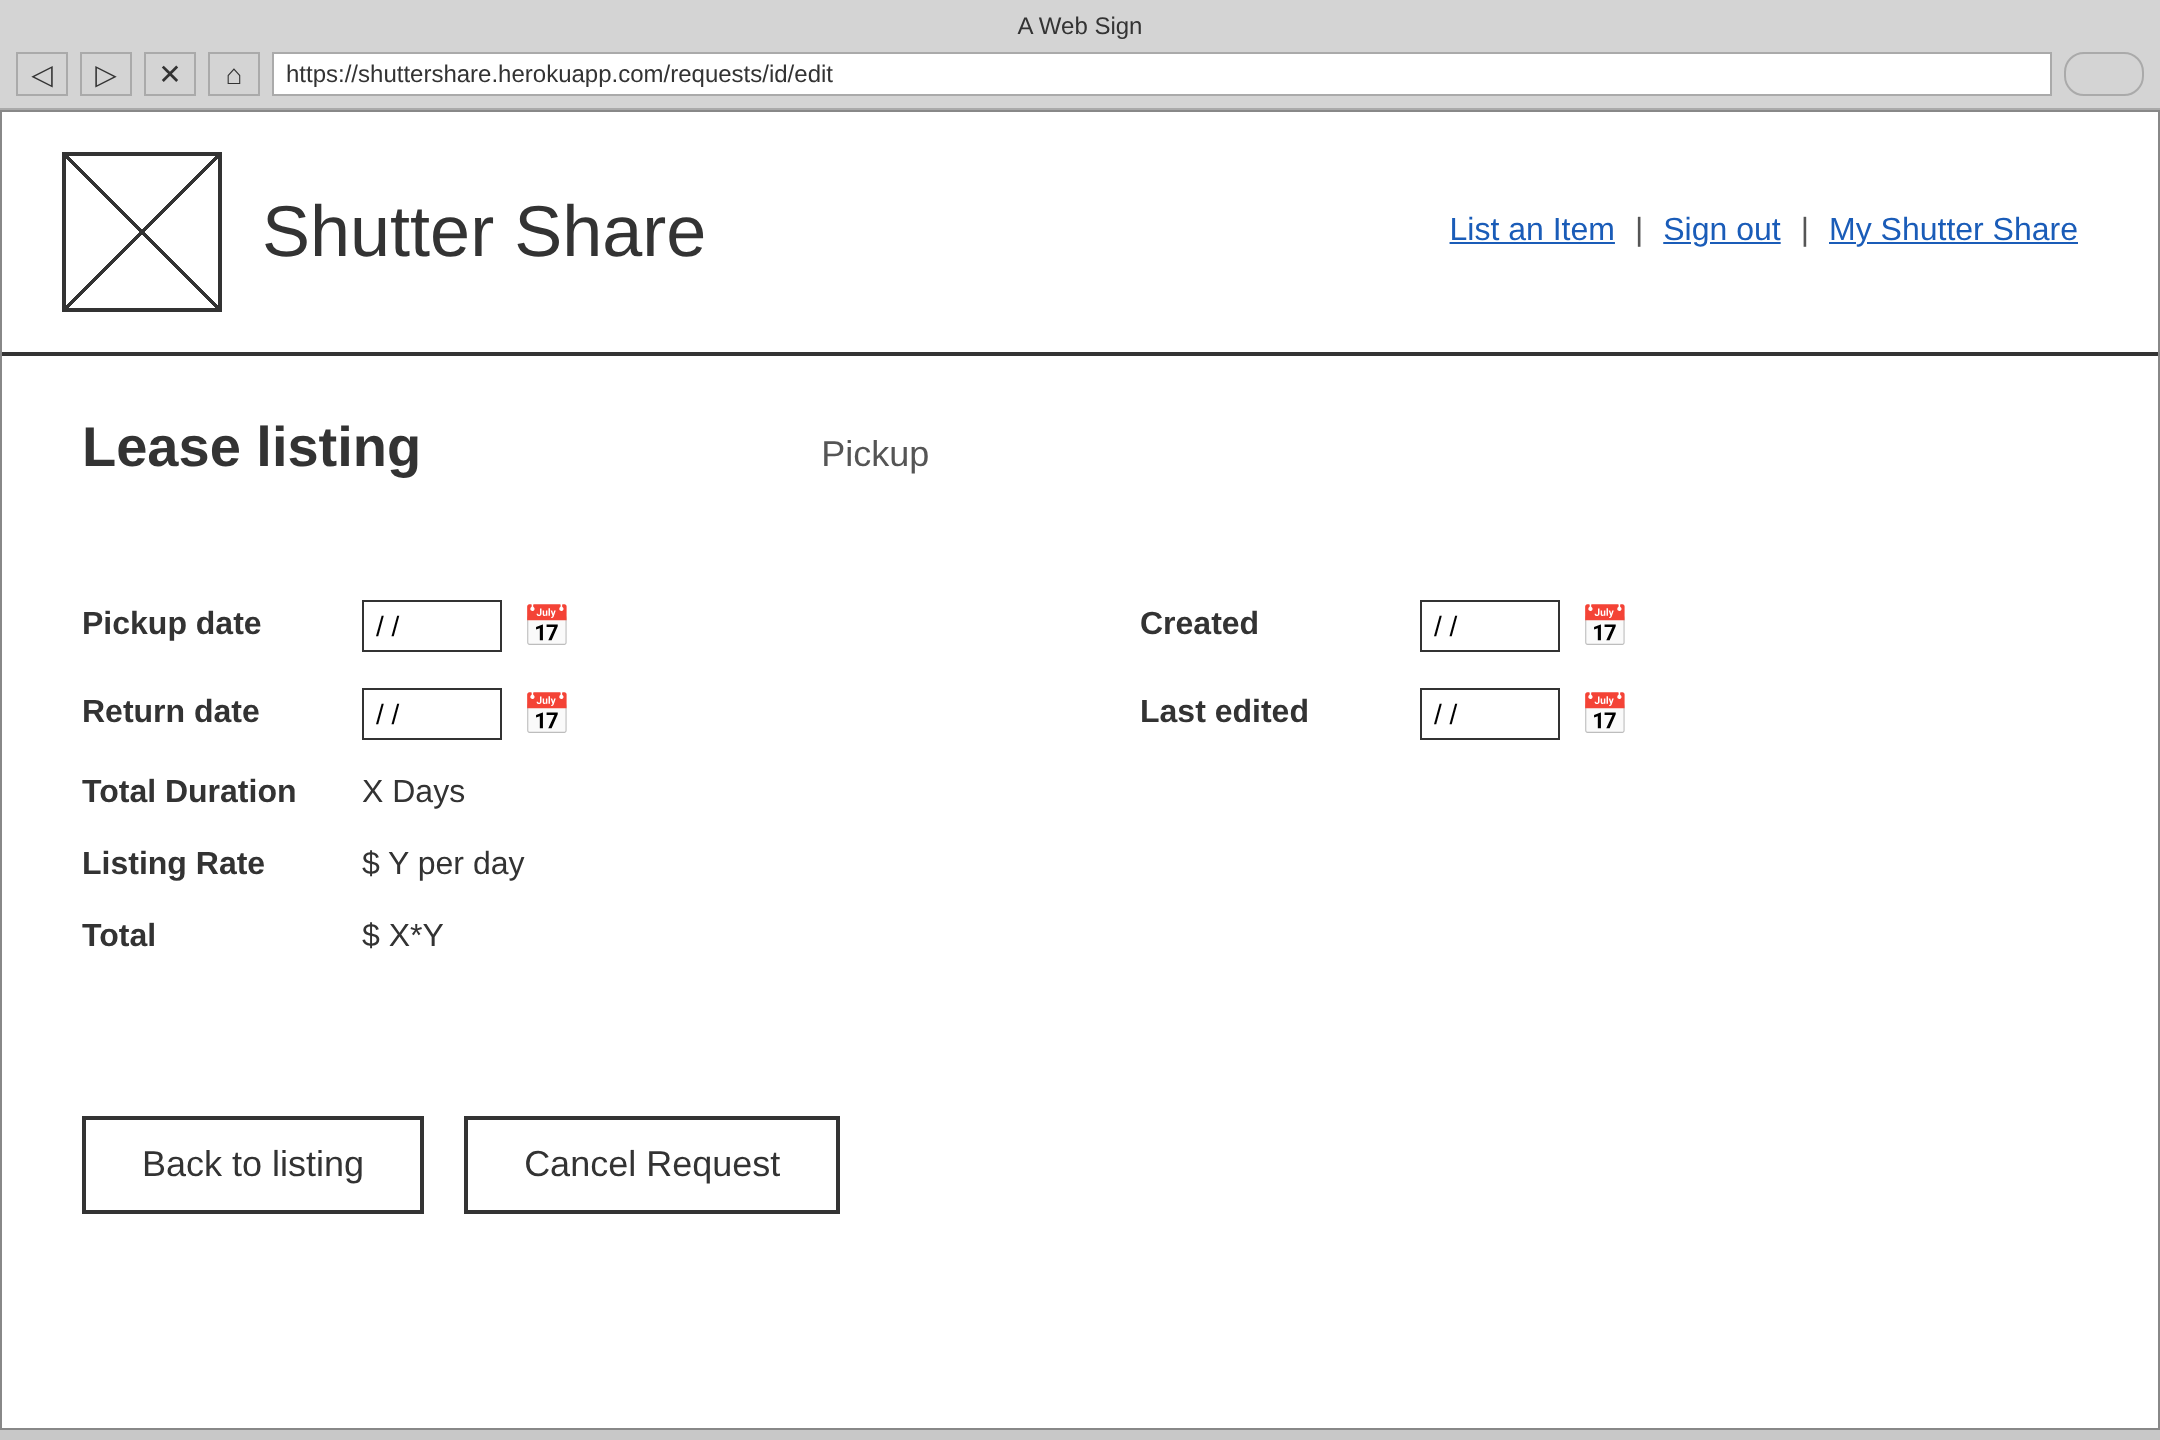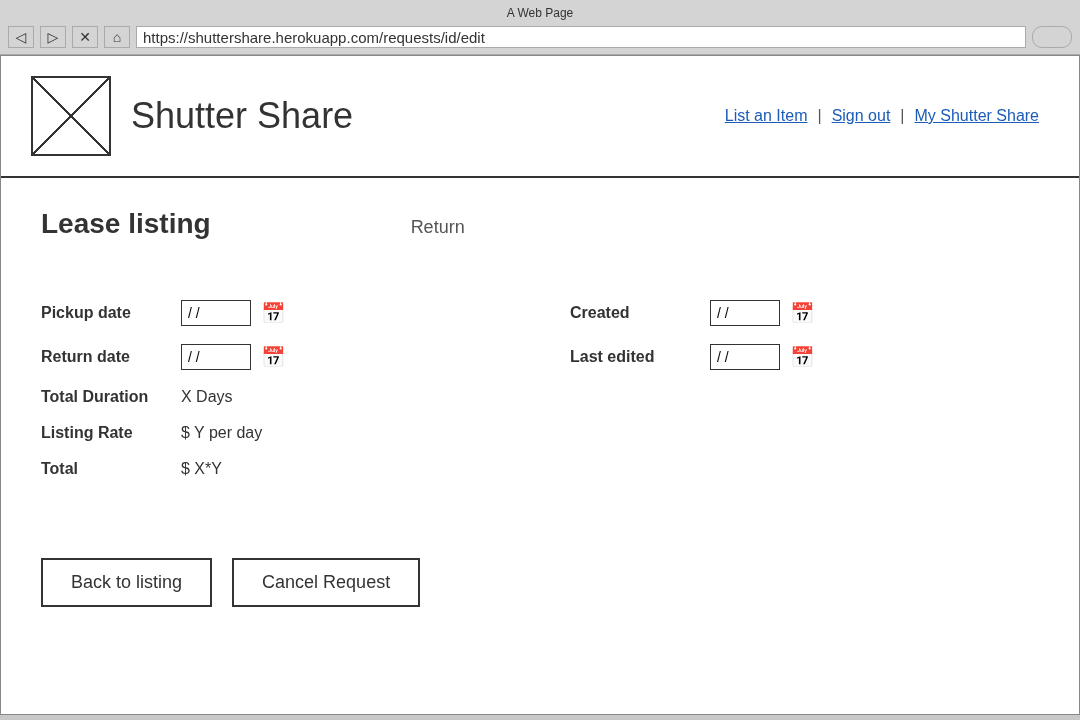--- a/index.html
+++ b/index.html
@@ -44,21 +44,21 @@
       font-size: 14px;
       color: #333;
     }
 
     .address-bar {
       flex: 1;
       height: 22px;
       border: 1px solid #aaa;
       background: white;
       padding: 0 6px;
-      font-size: 15px;
+      font-size: 12px;
       color: #333;
     }
 
     .search-btn {
       width: 40px;
       height: 22px;
       border: 1px solid #aaa;
       background: #d4d4d4;
       border-radius: 10px;
       cursor: pointer;
@@ -212,21 +212,21 @@
       background: white;
       cursor: pointer;
       color: #333;
       min-width: 150px;
     }
   </style>
 </head>
 <body>
 
 <div class="browser-chrome">
-  <div class="browser-title-bar">A Web Page</div>
+  <div class="browser-title-bar">A Web Sign</div>
   <div class="browser-controls">
     <button class="nav-btn">◁</button>
     <button class="nav-btn">▷</button>
     <button class="nav-btn">✕</button>
     <button class="nav-btn">⌂</button>
     <input class="address-bar" type="text" value="https://shuttershare.herokuapp.com/requests/id/edit" style="">
     <button class="search-btn"></button>
   </div>
 </div>
 
@@ -241,21 +241,21 @@
       <a>Sign out</a>
       <span class="sep"> | </span>
       <a>My Shutter Share</a>
     </nav>
   </div>
 
   <div class="main-content">
 
     <div class="title-row">
       <h2 class="page-title">Lease listing</h2>
-      <span class="status-badge">Return</span>
+      <span class="status-badge">Pickup</span>
     </div>
 
     <div class="form-grid">
 
       <div class="form-section">
 
         <div class="form-row">
           <span class="form-label">Pickup date</span>
           <input class="date-input" type="text" value="/ /" style="">
           <span class="calendar-icon">📅</span>

